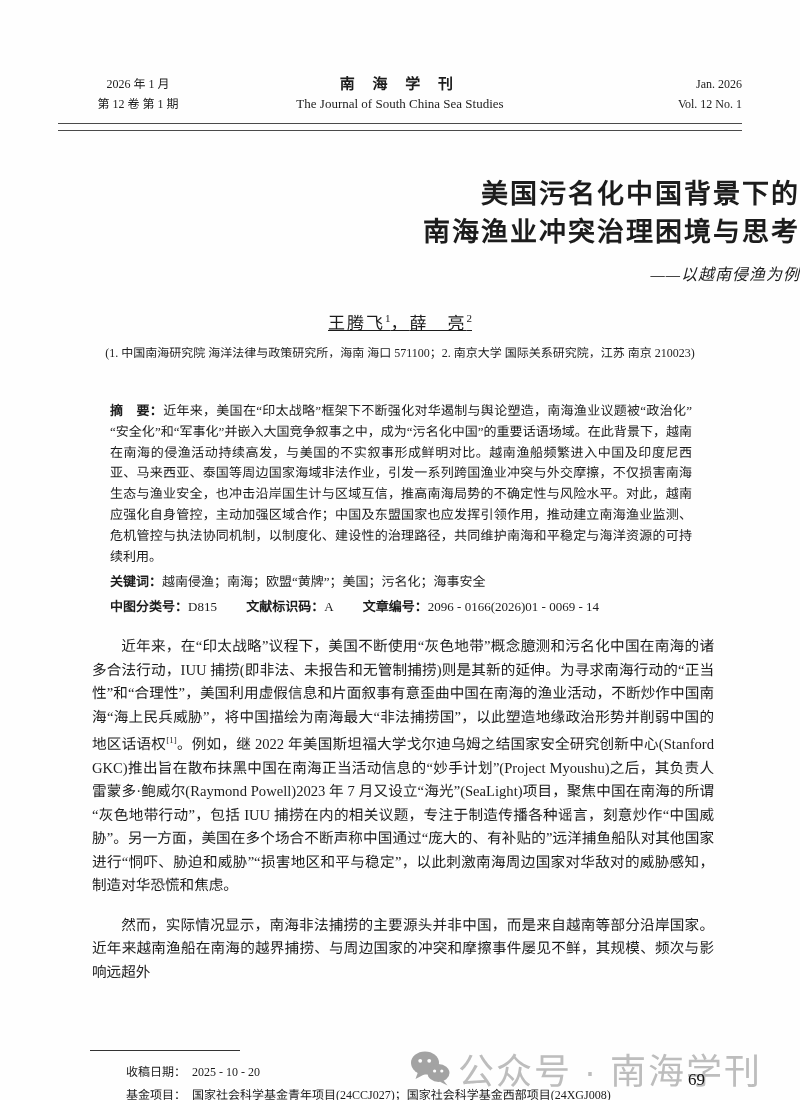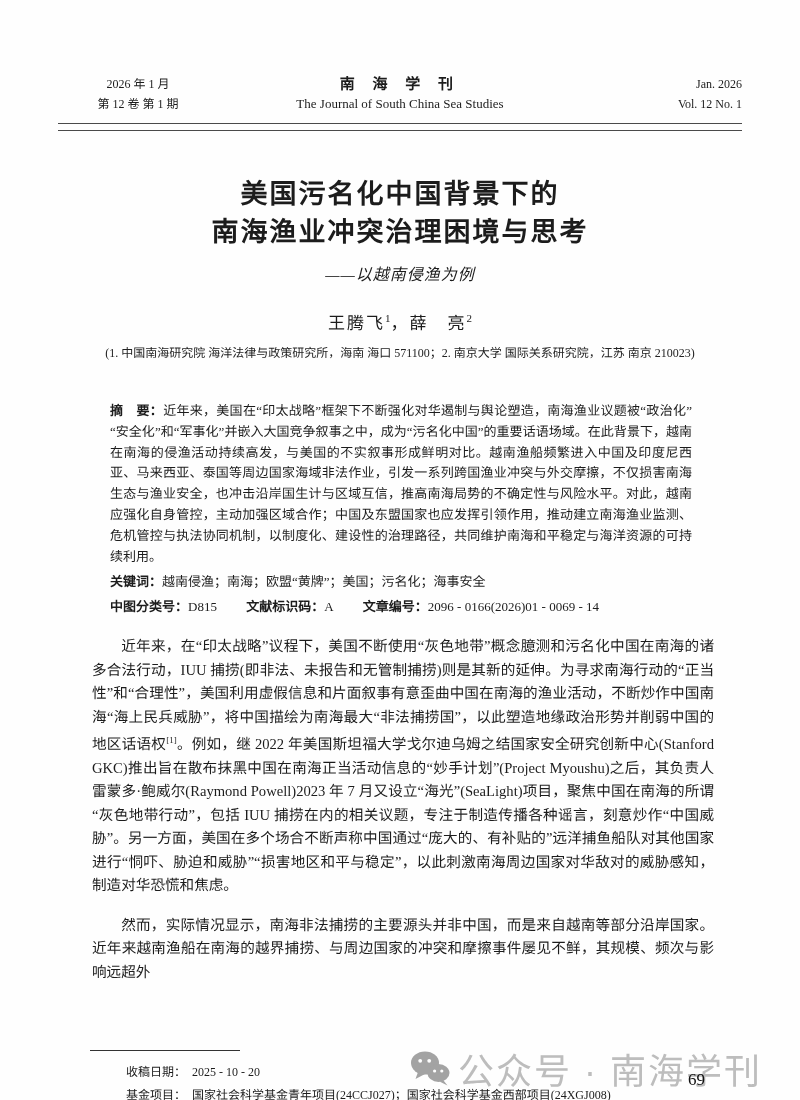--- a/index.html
+++ b/index.html
@@ -35,21 +35,21 @@
   .journal-en { font-size: 13px; }
   .double-rule {
     margin: 9px 58px 0 58px;
     height: 6px;
     border-top: 1.4px solid #4a4a4a;
     border-bottom: 1.4px solid #4a4a4a;
   }
   
   .title-block {
     margin-top: 44px;
-    text-align: center;
+    text-align: right;
     font-family: "Liberation Sans", "DejaVu Sans", sans-serif;
   }
   .title-line {
     font-size: 27px;
     font-weight: 700;
     line-height: 38px;
     letter-spacing: 2px;
   }
   .subtitle {
     margin-top: 10px;
@@ -58,20 +58,21 @@
     font-family: "Liberation Serif", "DejaVu Serif", serif;
     font-style: italic;
     letter-spacing: 1px;
   }
   
   .authors {
     margin-top: 24px;
     text-align: center;
     font-size: 17px;
     letter-spacing: 2px;
+    text-decoration: underline;
   }
   .authors sup { font-size: 11px; letter-spacing: 0; }
   .affiliation {
     margin-top: 9px;
     text-align: center;
     font-size: 12px;
     color: #222;
   }
   
   .abstract-block {

